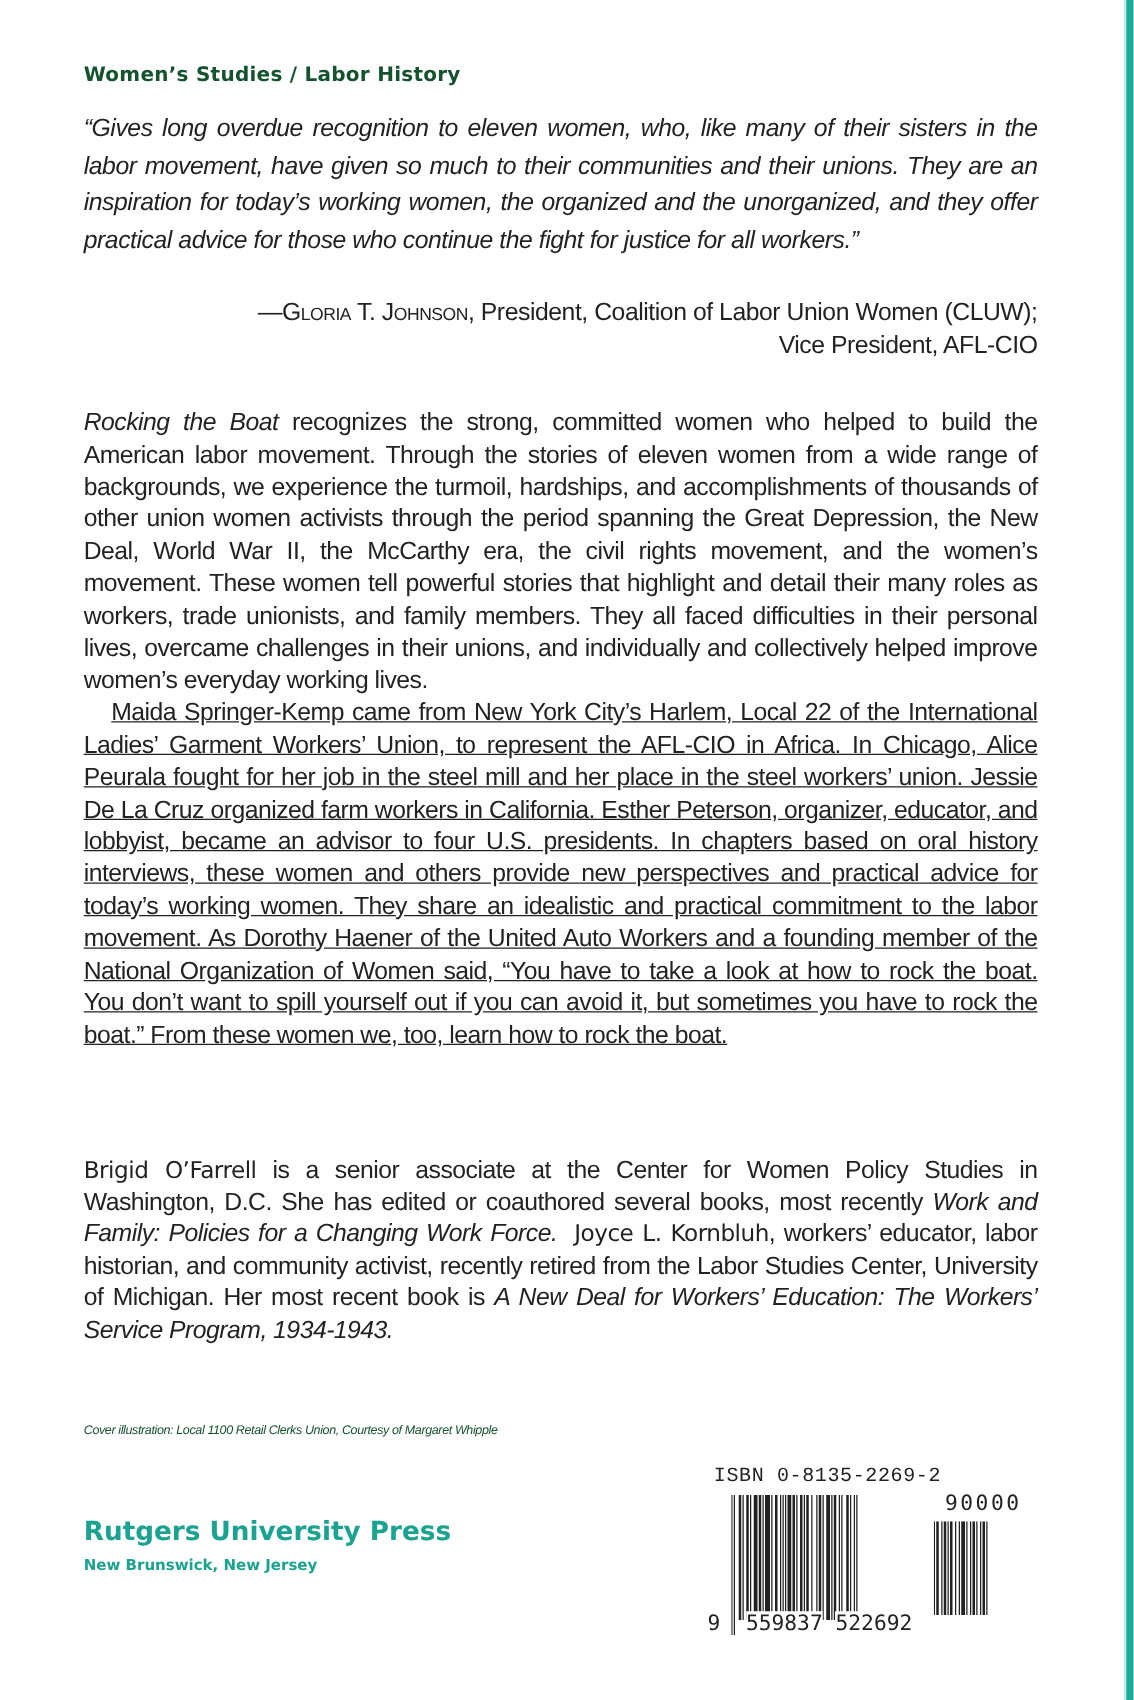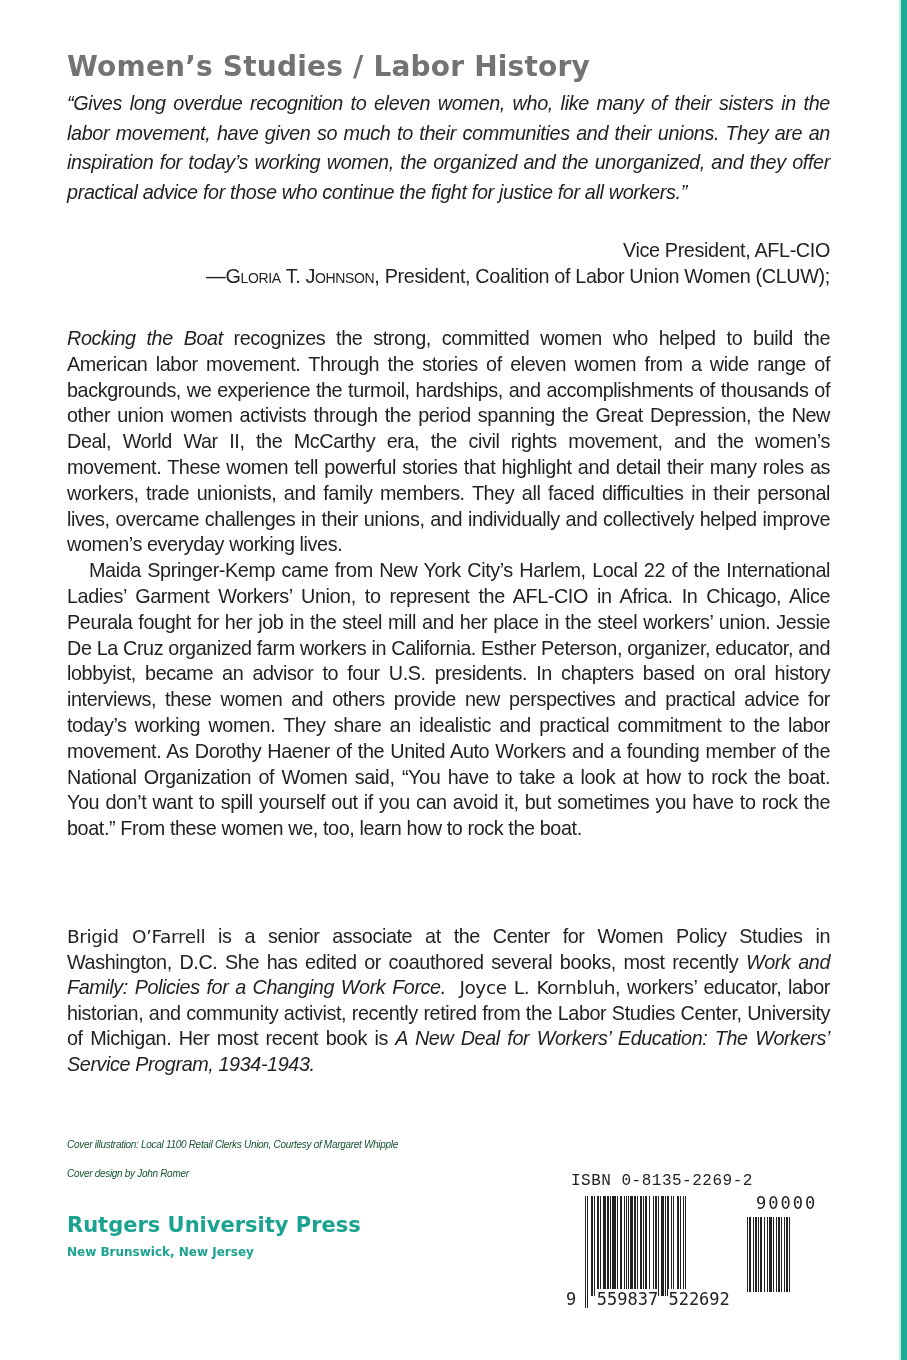--- a/index.html
+++ b/index.html
@@ -1,29 +1,29 @@
 <!DOCTYPE html>
 <html><head>
 <meta charset="utf-8">
 <style>
   html, body { margin:0; padding:0; }
   body { width:907px; height:1360px; background:#ffffff; position:relative; overflow:hidden;
          font-family:"Liberation Sans", sans-serif; color:#222; }
   .stripe { position:absolute; left:901px; top:0; width:6px; height:1360px; background:#1aab98; }
   .stripe-light { position:absolute; left:899px; top:0; width:2px; height:1360px; background:#bfeee6; }
   .col { position:absolute; left:67px; width:763px; }
-  .category { top:50px; font-family:"DejaVu Sans", sans-serif; font-weight:bold; font-size:28px;
-              color:#737373; letter-spacing:0.2px; }
+  .category { top:50px; font-family:"DejaVu Sans", sans-serif; font-weight:bold; font-size:16px;
+              color:#14532d; letter-spacing:0.2px; }
   .quote { top:89px; font-style:italic; font-size:19.8px; line-height:29.6px; text-align:justify;
            letter-spacing:-0.35px; }
   .attrib { top:237px; font-size:19.8px; line-height:26px; text-align:right; letter-spacing:-0.35px; }
   .attrib .sc { font-variant:small-caps; }
   .body { top:326px; font-size:19.8px; line-height:25.8px; text-align:justify; letter-spacing:-0.4px; }
   .body p { margin:0; }
-  .body p + p { text-indent:22px; }
+  .body p + p { text-indent:22px;text-decoration:underline; }
   .bio { top:924px; font-size:19.8px; line-height:25.5px; text-align:justify; letter-spacing:-0.4px; }
   .bold { font-family:"DejaVu Sans", sans-serif; font-weight:normal; font-size:18.5px; }
   .credits { top:1130px; font-style:italic; font-size:10px; line-height:29px; letter-spacing:-0.3px; color:#14532d; }
   .press { top:1210px; color:#1aa390; font-family:"DejaVu Sans", sans-serif; font-weight:bold; }
   .press .name { font-size:21px; line-height:30px; }
   .press .loc { font-size:12px; line-height:24px; }
   .barcode { position:absolute; left:560px; top:1172px; width:310px; height:140px; }
   .isbn { position:absolute; left:11px; top:0; font-family:Liberation Mono, monospace; font-size:16px; color:#222; letter-spacing:0.5px; }
   .bars-main { position:absolute; left:25px; top:24px; height:112px; }
   .addon-num { position:absolute; left:196px; top:21px; font-family:"DejaVu Sans Mono", monospace; font-size:17px; letter-spacing:2px; color:#222; }
@@ -36,34 +36,33 @@
 <body>
 
 <div class="stripe-light"></div>
 <div class="stripe"></div>
 
 <div class="col category">Women’s Studies / Labor History</div>
 
 <div class="col quote">“Gives long overdue recognition to eleven women, who, like many of their sisters in the labor movement, have given so much to their communities and their unions. They are an inspiration for today’s working women, the organized and the unorganized, and they offer practical advice for those who continue the fight for justice for all workers.”</div>
 
 <div class="col attrib">
+  <div><span>—</span><span class="sc">Gloria T. Johnson</span><span>, President, Coalition of Labor Union Women (CLUW);</span></div>
   <div>Vice President, AFL-CIO</div>
-  <div><span>—</span><span class="sc">Gloria T. Johnson</span><span>, President, Coalition of Labor Union Women (CLUW);</span></div>
 </div>
 
 <div class="col body">
   <p><i>Rocking the Boat</i><span> recognizes the strong, committed women who helped to build the American labor movement. Through the stories of eleven women from a wide range of backgrounds, we experience the turmoil, hardships, and accomplishments of thousands of other union women activists through the period spanning the Great Depression, the New Deal, World War II, the McCarthy era, the civil rights movement, and the women’s movement. These women tell powerful stories that highlight and detail their many roles as workers, trade unionists, and family members. They all faced difficulties in their personal lives, overcame challenges in their unions, and individually and collectively helped improve women’s everyday working lives.</span></p>
   <p>Maida Springer-Kemp came from New York City’s Harlem, Local 22 of the International Ladies’ Garment Workers’ Union, to represent the AFL-CIO in Africa. In Chicago, Alice Peurala fought for her job in the steel mill and her place in the steel workers’ union. Jessie De La Cruz organized farm workers in California. Esther Peterson, organizer, educator, and lobbyist, became an advisor to four U.S. presidents. In chapters based on oral history interviews, these women and others provide new perspectives and practical advice for today’s working women. They share an idealistic and practical commitment to the labor movement. As Dorothy Haener of the United Auto Workers and a founding member of the National Organization of Women said, “You have to take a look at how to rock the boat. You don’t want to spill yourself out if you can avoid it, but sometimes you have to rock the boat.” From these women we, too, learn how to rock the boat.</p>
 </div>
 
 <div class="col bio"><span class="bold">Brigid O’Farrell</span><span> is a senior associate at the Center for Women Policy Studies in Washington, D.C. She has edited or coauthored several books, most recently </span><i>Work and Family: Policies for a Changing Work Force.</i>&nbsp; <span class="bold">Joyce L. Kornbluh</span><span>, workers’ educator, labor historian, and community activist, recently retired from the Labor Studies Center, University of Michigan. Her most recent book is </span><i>A New Deal for Workers’ Education:  The Workers’ Service Program, 1934-1943.</i></div>
 
 <div class="col credits">
   <div>Cover illustration: Local 1100 Retail Clerks Union, Courtesy of Margaret Whipple</div>
-  <div>Cover design by John Romer</div>
 </div>
 
 <div class="col press">
   <div class="name">Rutgers University Press</div>
   <div class="loc">New Brunswick, New Jersey</div>
 </div>
 
 <div class="barcode">
   <div class="isbn">ISBN 0-8135-2269-2</div>
   <svg class="bars-main" width="150" height="112">

